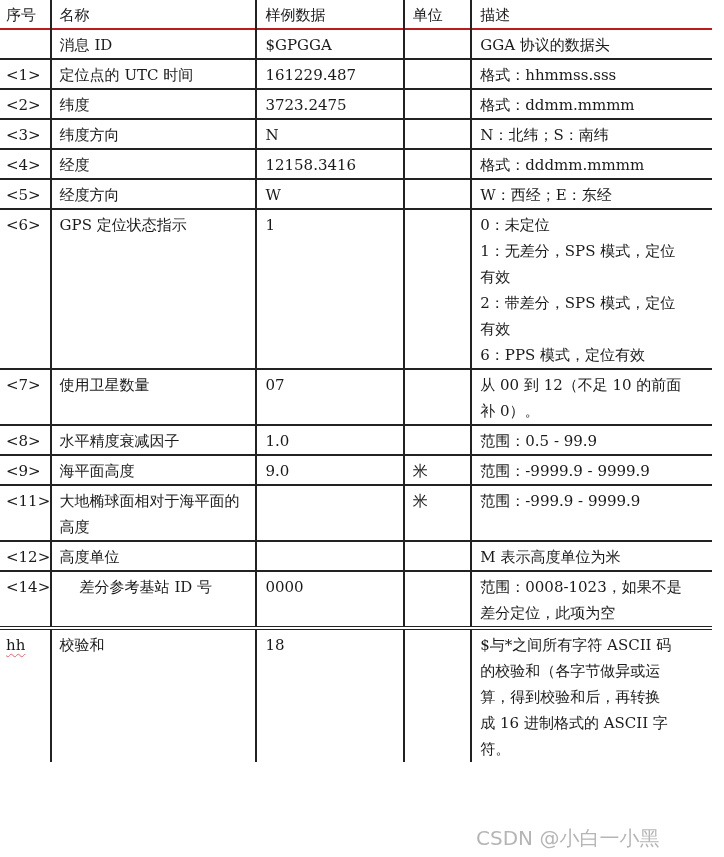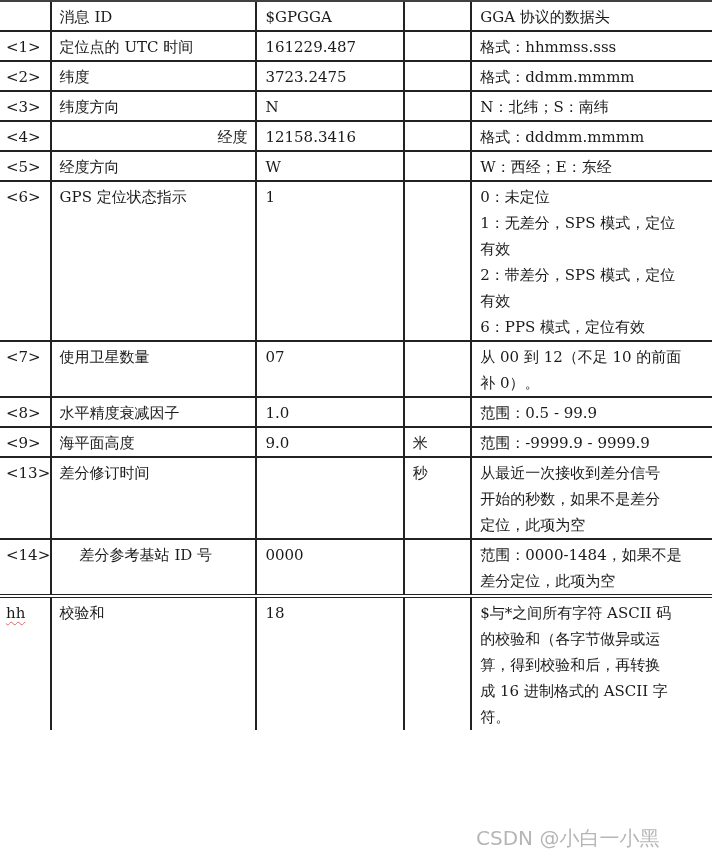--- a/index.html
+++ b/index.html
@@ -3,21 +3,21 @@
 <meta charset="utf-8">
 <style>
   html, body { margin: 0; padding: 0; background: #ffffff; }
   body { width: 724px; height: 857px; position: relative; overflow: hidden;
          font-family: "DejaVu Serif", "Liberation Serif", serif; color: #1a1a1a; }
   table { position: absolute; left: 0; top: 0; border-collapse: collapse; table-layout: fixed; width: 712px; }
   td { border-top: 2px solid #222; border-left: 2px solid #222; vertical-align: top; padding: 2px 8px 0 8px;
        font-size: 15px; line-height: 26px; overflow: hidden; }
   td:first-child { border-left: none; padding-left: 6px; }
   tr.head td { border-top: none; height: 26px; }
-  tr.first td { border-top: 2px solid #404040; }
+  tr.first td { border-top: 2px solid #b91c1c; }
   tr.dbl td { border-top: 4px double #222; }
   .c0 { width: 45px; }
   .c1 { width: 183px; }
   .c2 { width: 131px; }
   .c3 { width: 60px; }
   .c4 { width: 214px; }
   .sq { text-decoration: underline wavy #d66; text-underline-offset: 3px; text-decoration-thickness: 1px; }
   .desc-line { display: block; }
   .wm { position: absolute; left: 476px; top: 825px; font-family: "DejaVu Sans", sans-serif; font-size: 20px;
         color: rgba(120,120,120,0.55); white-space: nowrap; pointer-events: none; }
@@ -27,20 +27,27 @@
 
 <table>
   <colgroup>
     <col class="c0">
       <col class="c1">
       <col class="c2">
       <col class="c3">
       <col class="c4">
   </colgroup>
   <tbody id="tbody">
+    <tr class="head">
+      <td>序号</td>
+      <td>名称</td>
+      <td>样例数据</td>
+      <td>单位</td>
+      <td>描述</td>
+    </tr>
   <tr class="first">
         <td style="height: 25px;"></td>
         <td style="height: 25px;">消息 ID</td>
         <td style="height: 25px; margin-left: 48px;">$GPGGA</td>
         <td style="height: 25px;"></td>
         <td>
           <span class="desc-line">GGA 协议的数据头</span>
         </td>
       </tr>
       <tr>
@@ -65,21 +72,21 @@
         <td style="height: 25px;">&lt;3&gt;</td>
         <td style="height: 25px;">纬度方向</td>
         <td style="height: 25px;">N</td>
         <td style="height: 25px;"></td>
         <td>
           <span class="desc-line">N：北纬；S：南纬</span>
         </td>
       </tr>
       <tr>
         <td style="height: 25px;">&lt;4&gt;</td>
-        <td style="height: 25px; text-align: right;">经度</td>
+        <td style="height: 25px;">经度</td>
         <td style="height: 25px;">12158.3416</td>
         <td style="height: 25px;"></td>
         <td>
           <span class="desc-line">格式：dddmm.mmmm</span>
         </td>
       </tr>
       <tr>
         <td style="height: 24px;">&lt;5&gt;</td>
         <td style="height: 24px;">经度方向</td>
         <td style="height: 24px;">W</td>
@@ -124,37 +131,44 @@
       <tr>
         <td style="height: 25px;">&lt;9&gt;</td>
         <td style="height: 25px;">海平面高度</td>
         <td style="height: 25px; margin-top: 20px;">9.0</td>
         <td style="height: 25px;">米</td>
         <td>
           <span class="desc-line">范围：-9999.9 - 9999.9</span>
         </td>
       </tr>
       <tr>
-        <td style="height: 78px;">&lt;13&gt;</td>
-        <td style="height: 78px;">差分修订时间</td>
-        <td style="height: 78px;"></td>
-        <td style="height: 78px;">秒</td>
+        <td style="height: 51px;">&lt;11&gt;</td>
+        <td style="height: 51px;">大地椭球面相对于海平面的高度</td>
+        <td style="height: 51px;"></td>
+        <td style="height: 51px;">米</td>
         <td>
-          <span class="desc-line">从最近一次接收到差分信号</span>
-          <span class="desc-line">开始的秒数，如果不是差分</span>
-          <span class="desc-line">定位，此项为空</span>
+          <span class="desc-line">范围：-999.9 - 9999.9</span>
+        </td>
+      </tr>
+      <tr>
+        <td style="height: 25px;">&lt;12&gt;</td>
+        <td style="height: 25px;">高度单位</td>
+        <td style="height: 25px;"></td>
+        <td style="height: 25px;"></td>
+        <td>
+          <span class="desc-line">M 表示高度单位为米</span>
         </td>
       </tr>
       <tr>
         <td style="height: 51px;">&lt;14&gt;</td>
         <td style="height: 51px; padding-left: 28px;">差分参考基站 ID 号</td>
         <td style="height: 51px;">0000</td>
         <td style="height: 51px;"></td>
         <td>
-          <span class="desc-line">范围：0000-1484，如果不是</span>
+          <span class="desc-line">范围：0008-1023，如果不是</span>
           <span class="desc-line">差分定位，此项为空</span>
         </td>
       </tr>
       <tr class="dbl">
         <td class="sq" style="height: 129px;">hh</td>
         <td style="height: 129px;">校验和</td>
         <td style="height: 129px;">18</td>
         <td style="height: 129px;"></td>
         <td>
           <span class="desc-line">$与*之间所有字符 ASCII 码</span>

